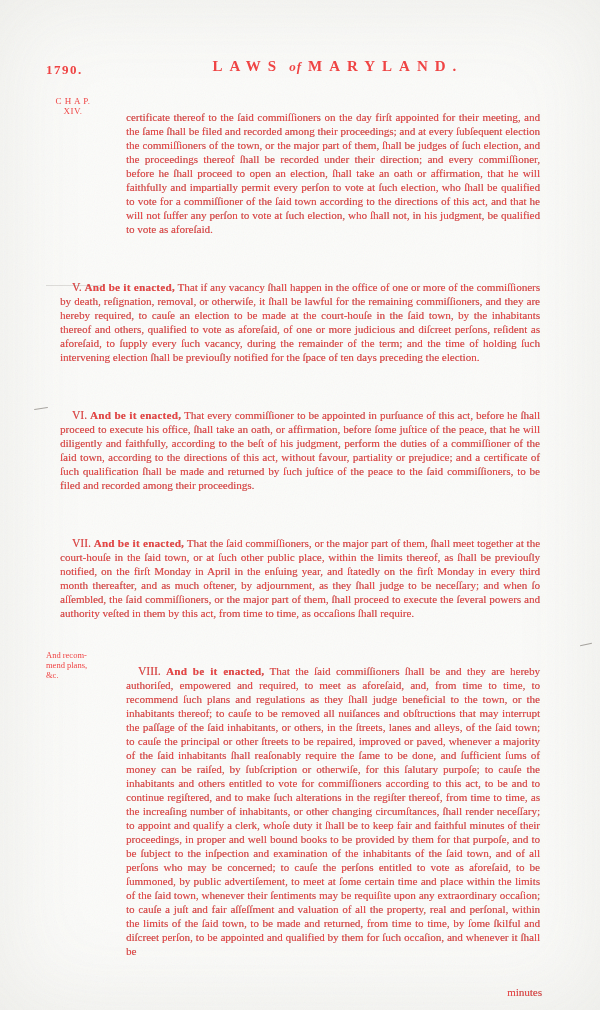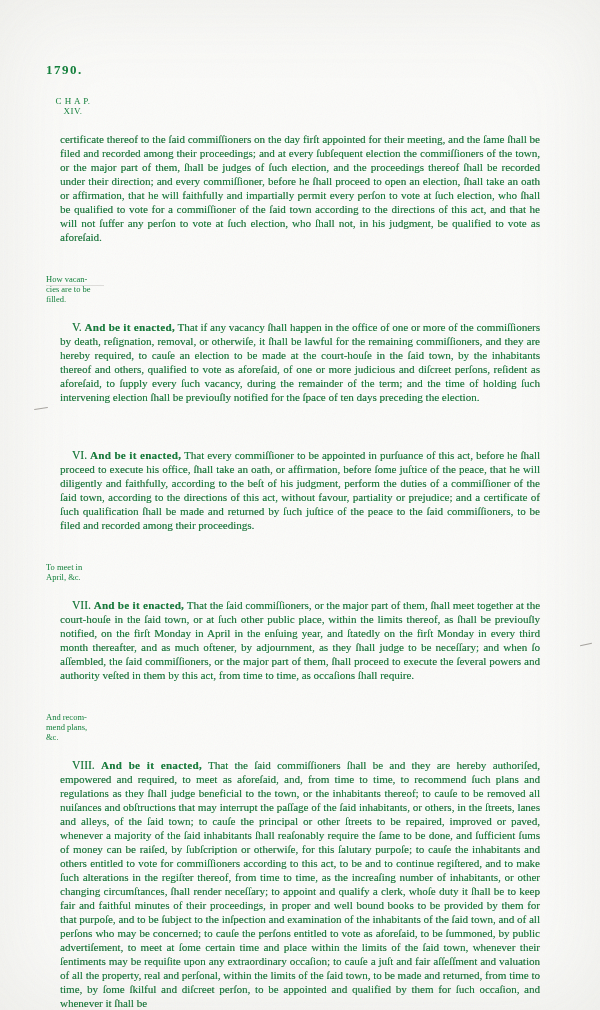--- a/index.html
+++ b/index.html
@@ -2,37 +2,37 @@
 <html><head>
 <meta charset="utf-8">
 <style>
   html,body{margin:0;padding:0;}
   .page{
     position:relative;
     width:600px;height:1010px;
     background:#fbfbf9;
     overflow:hidden;
     font-family:"Liberation Serif","DejaVu Serif",serif;
-    color:#15803d;
+    color:#ef4444;
     box-shadow:inset 0 0 90px rgba(110,104,92,0.10);
   }
   .noise{position:absolute;inset:0;width:600px;height:1010px;opacity:0.05;pointer-events:none;}
   .header{position:absolute;top:58px;left:44px;width:512px;height:26px;}
   .year{
     position:absolute;left:2px;top:4px;
     font-size:13px;font-weight:bold;letter-spacing:1.5px;
   }
   .title{
     margin-left:76px;text-align:center;
     font-size:15px;font-weight:bold;
   }
   .title .caps{letter-spacing:7px;}
   .title .of{font-style:italic;font-weight:600;font-size:13px;letter-spacing:1px;margin:0 6px;}
   .content{position:absolute;top:94px;left:44px;width:512px;}
-  .section{display:flex;margin:0 0 12px 0;flex-direction:column;}
+  .section{display:flex;margin:0 0 12px 0;}
   .margin-note{
     flex:none;width:66px;box-sizing:border-box;padding:2px 6px 0 2px;
     font-size:8.5px;line-height:10px;
     white-space:pre-line;
   }
   .margin-note.centered{text-align:center;padding-right:10px;font-size:9px;letter-spacing:0.5px;}
   .par{
     flex:1;margin:16px;
     font-size:11px;line-height:14px;
     text-align:justify;
@@ -59,54 +59,50 @@
 
   <svg class="noise" xmlns="http://www.w3.org/2000/svg">
     <filter id="n">
         <feTurbulence type="fractalNoise" baseFrequency="0.9" numOctaves="2"></feTurbulence>
       </filter>
     <rect width="600" height="1010" filter="url(#n)"></rect>
   </svg>
 
   <div class="header">
     <span class="year">1790.</span>
+    <div class="title"><span class="caps">LAWS</span><span class="of">of</span><span class="caps">MARYLAND.</span></div>
   </div>
 
   <div class="content">
 
     <div class="section">
       <div class="margin-note centered">C H A P.
 XIV.</div>
       <p class="par"><span>certificate thereof to the ſaid commiſſioners on the day firſt appointed for their meeting, and the ſame ſhall be filed and recorded among their proceedings; and at every ſubſequent election the commiſſioners of the town, or the major part of them, ſhall be judges of ſuch election, and the proceedings thereof ſhall be recorded under their direction; and every commiſſioner, before he ſhall proceed to open an election, ſhall take an oath or affirmation, that he will faithfully and impartially permit every perſon to vote at ſuch election, who ſhall be qualified to vote for a commiſſioner of the ſaid town according to the directions of this act, and that he will not ſuffer any perſon to vote at ſuch election, who ſhall not, in his judgment, be qualified to vote as aforeſaid.</span></p>
     </div>
 
     <div class="section">
-      <div class="margin-note">How vacan-
-cies are to be
-filled.</div>
       <p class="par indent"><span class="secnum">V.</span> <span class="enacted">And be it enacted,</span> <span>That if any vacancy ſhall happen in the office of one or more of the commiſſioners by death, reſignation, removal, or otherwiſe, it ſhall be lawful for the remaining commiſſioners, and they are hereby required, to cauſe an election to be made at the court-houſe in the ſaid town, by the inhabitants thereof and others, qualified to vote as aforeſaid, of one or more judicious and diſcreet perſons, reſident as aforeſaid, to ſupply every ſuch vacancy, during the remainder of the term; and the time of holding ſuch intervening election ſhall be previouſly notified for the ſpace of ten days preceding the election.</span></p>
     </div>
 
     <div class="section">
       <p class="par indent"><span class="secnum">VI.</span> <span class="enacted">And be it enacted,</span> <span>That every commiſſioner to be appointed in purſuance of this act, before he ſhall proceed to execute his office, ſhall take an oath, or affirmation, before ſome juſtice of the peace, that he will diligently and faithfully, according to the beſt of his judgment, perform the duties of a commiſſioner of the ſaid town, according to the directions of this act, without favour, partiality or prejudice; and a certificate of ſuch qualification ſhall be made and returned by ſuch juſtice of the peace to the ſaid commiſſioners, to be filed and recorded among their proceedings.</span></p>
     </div>
 
     <div class="section">
-      <div class="margin-note">To meet in
-April, &amp;c.</div>
       <p class="par indent"><span class="secnum">VII.</span> <span class="enacted">And be it enacted,</span> <span>That the ſaid commiſſioners, or the major part of them, ſhall meet together at the court-houſe in the ſaid town, or at ſuch other public place, within the limits thereof, as ſhall be previouſly notified, on the firſt Monday in April in the enſuing year, and ſtatedly on the firſt Monday in every third month thereafter, and as much oftener, by adjournment, as they ſhall judge to be neceſſary; and when ſo aſſembled, the ſaid commiſſioners, or the major part of them, ſhall proceed to execute the ſeveral powers and authority veſted in them by this act, from time to time, as occaſions ſhall require.</span></p>
     </div>
 
     <div class="section">
       <div class="margin-note">And recom-
 mend plans,
 &amp;c.</div>
       <p class="par indent"><span class="secnum">VIII.</span> <span class="enacted">And be it enacted,</span> <span>That the ſaid commiſſioners ſhall be and they are hereby authoriſed, empowered and required, to meet as aforeſaid, and, from time to time, to recommend ſuch plans and regulations as they ſhall judge beneficial to the town, or the inhabitants thereof; to cauſe to be removed all nuiſances and obſtructions that may interrupt the paſſage of the ſaid inhabitants, or others, in the ſtreets, lanes and alleys, of the ſaid town; to cauſe the principal or other ſtreets to be repaired, improved or paved, whenever a majority of the ſaid inhabitants ſhall reaſonably require the ſame to be done, and ſufficient ſums of money can be raiſed, by ſubſcription or otherwiſe, for this ſalutary purpoſe; to cauſe the inhabitants and others entitled to vote for commiſſioners according to this act, to be and to continue regiſtered, and to make ſuch alterations in the regiſter thereof, from time to time, as the increaſing number of inhabitants, or other changing circumſtances, ſhall render neceſſary; to appoint and qualify a clerk, whoſe duty it ſhall be to keep fair and faithful minutes of their proceedings, in proper and well bound books to be provided by them for that purpoſe, and to be ſubject to the inſpection and examination of the inhabitants of the ſaid town, and of all perſons who may be concerned; to cauſe the perſons entitled to vote as aforeſaid, to be ſummoned, by public advertiſement, to meet at ſome certain time and place within the limits of the ſaid town, whenever their ſentiments may be requiſite upon any extraordinary occaſion; to cauſe a juſt and fair aſſeſſment and valuation of all the property, real and perſonal, within the limits of the ſaid town, to be made and returned, from time to time, by ſome ſkilful and diſcreet perſon, to be appointed and qualified by them for ſuch occaſion, and whenever it ſhall be</span></p>
     </div>
 
-    <div class="catchword">lawful</div>
+    <div class="catchword">minutes</div>
   </div>
 
   <div class="artifact squiggle"></div>
   <div class="artifact dash"></div>
   <div class="artifact rule"></div>
 
 </div>
 
 </body></html>

